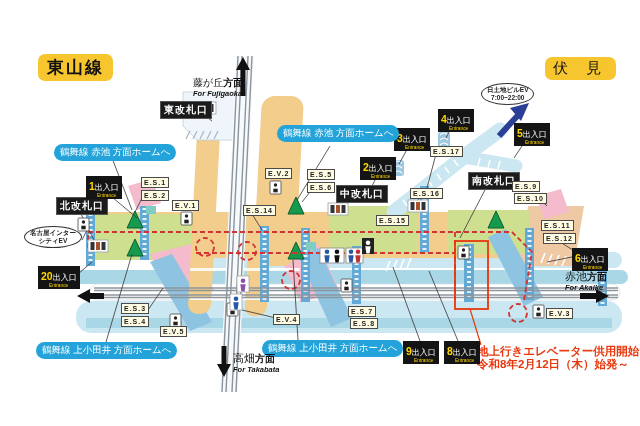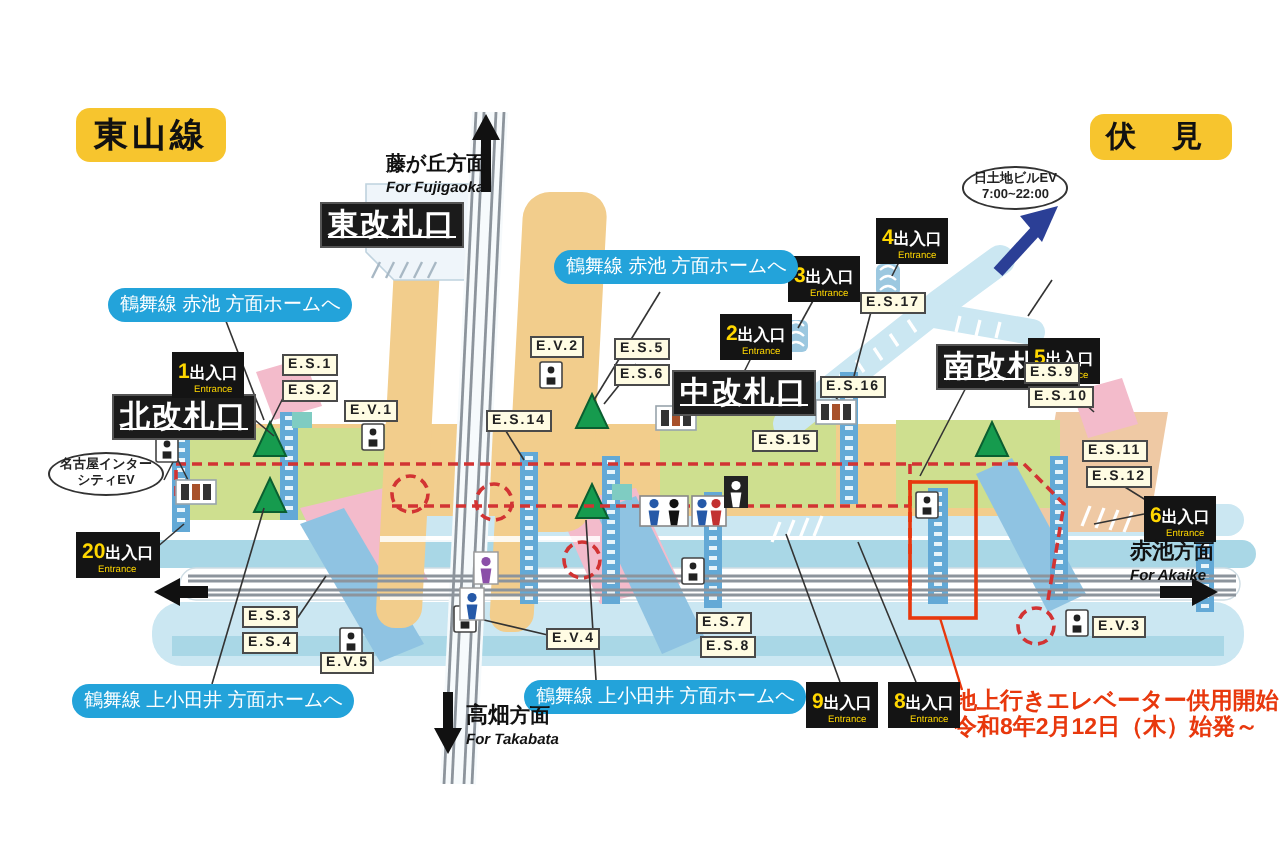--- a/index.html
+++ b/index.html
@@ -23,35 +23,35 @@
   .rail{stroke:#8C949C;stroke-width:1.4;fill:none;}
   .ptr{stroke:#333;stroke-width:0.8;fill:none;}
   .tick{stroke:#ffffff;stroke-width:1.6;}
   .coil{stroke:#fff;stroke-width:1.1;fill:none;}
 
   
   .abs{position:absolute;white-space:nowrap;}
   .badge-line{background:var(--badge-yellow,#F7C52E);border-radius:7px;color:#111;
       font-weight:bold;font-size:17px;padding:2px 9px;letter-spacing:2px;}
   .badge-sta{background:var(--badge-yellow,#F7C52E);border-radius:7px;color:#111;
-      font-weight:bold;font-size:15px;padding:2px 8px;letter-spacing:7px;}
-  .gate{background:#1b1b1b;color:#fff;font-size:15px;font-weight:bold;
-      padding:1px 3px;letter-spacing:1px;border:1px solid #555;text-decoration:underline;}
+      font-weight:normal;font-size:15px;padding:2px 8px;letter-spacing:7px;}
+  .gate{background:#1b1b1b;color:#fff;font-size:10px;font-weight:bold;
+      padding:1px 3px;letter-spacing:1px;border:1px solid #555;}
   .exit{background:#141414;color:#fff;padding:1px 3px;line-height:1;}
   .exit .n{color:#FFD700;font-size:10.5px;font-weight:bold;}
-  .exit .jp{font-size:8px;font-weight:bold;}
+  .exit .jp{font-size:8px;font-weight:normal;}
   .exit .en{display:block;color:#FFD700;font-size:4.8px;margin-left:8px;margin-top:0.5px;}
   .fac{background:#FFFCE3;border:1px solid #4a4a4a;font-size:7px;font-weight:bold;
       padding:0 2px;line-height:9px;letter-spacing:1px;color:#222;}
   .plink{background:var(--link-blue,#23A3DA);color:#fff;font-size:9.5px;font-weight:normal;
       border-radius:9px;padding:2px 6px;}
   .note{background:#fff;border:1.5px solid #333;border-radius:50%;font-size:6.5px;
       font-weight:bold;color:#222;text-align:center;padding:2px 5px;line-height:8px;}
   .notice{color:var(--notice-red,#E8380D);font-size:11.5px;font-weight:bold;line-height:13px;}
-  .dir .jp{font-size:11px;font-weight:bold;color:#111;}
+  .dir .jp{font-size:11px;font-weight:normal;color:#111;}
   .dir .sfx{font-size:10px;font-weight:bold;color:#111;}
   .dir .en{display:block;font-size:7.5px;font-weight:bold;color:#111;margin-top:-1px;font-style:italic;}
   .dir-sm .jp{font-size:10px;}
 </style>
 </head>
 <body>
 
 <div class="stage">
 
   <svg width="640" height="426" viewBox="0 0 640 426">
@@ -318,21 +318,21 @@
     </div>
 
   <div class="abs gate" style="left: 160px; top: 101px;">東改札口</div>
       <div class="abs gate" style="left: 56px; top: 197px;">北改札口</div>
       <div class="abs gate" style="left: 336px; top: 185px;">中改札口</div>
       <div class="abs gate" style="left: 468px; top: 172px;">南改札口</div>
       <div class="abs exit" style="left: 86px; top: 176px;"><span class="n">1</span><span class="jp">出入口</span><span class="en">Entrance</span></div>
       <div class="abs exit" style="left: 360px; top: 157px;"><span class="n">2</span><span class="jp">出入口</span><span class="en">Entrance</span></div>
       <div class="abs exit" style="left: 394px; top: 128px;"><span class="n">3</span><span class="jp">出入口</span><span class="en">Entrance</span></div>
       <div class="abs exit" style="left: 438px; top: 109px;"><span class="n">4</span><span class="jp">出入口</span><span class="en">Entrance</span></div>
-      <div class="abs exit" style="left: 514px; top: 123px; margin-top: 46px;"><span class="n">5</span><span class="jp">出入口</span><span class="en">Entrance</span></div>
+      <div class="abs exit" style="left: 514px; top: 123px;"><span class="n">5</span><span class="jp">出入口</span><span class="en">Entrance</span></div>
       <div class="abs exit" style="left: 572px; top: 248px;"><span class="n">6</span><span class="jp">出入口</span><span class="en">Entrance</span></div>
       <div class="abs exit" style="left: 444px; top: 341px;"><span class="n">8</span><span class="jp">出入口</span><span class="en">Entrance</span></div>
       <div class="abs exit" style="left: 403px; top: 341px;"><span class="n">9</span><span class="jp">出入口</span><span class="en">Entrance</span></div>
       <div class="abs exit" style="left: 38px; top: 266px;"><span class="n">20</span><span class="jp">出入口</span><span class="en">Entrance</span></div>
       <div class="abs fac" style="left: 141px; top: 177px;">E.S.1</div>
       <div class="abs fac" style="left: 141px; top: 190px;">E.S.2</div>
       <div class="abs fac" style="left: 172px; top: 200px;">E.V.1</div>
       <div class="abs fac" style="left: 243px; top: 205px;">E.S.14</div>
       <div class="abs fac" style="left: 265px; top: 168px;">E.V.2</div>
       <div class="abs fac" style="left: 307px; top: 169px;">E.S.5</div>

